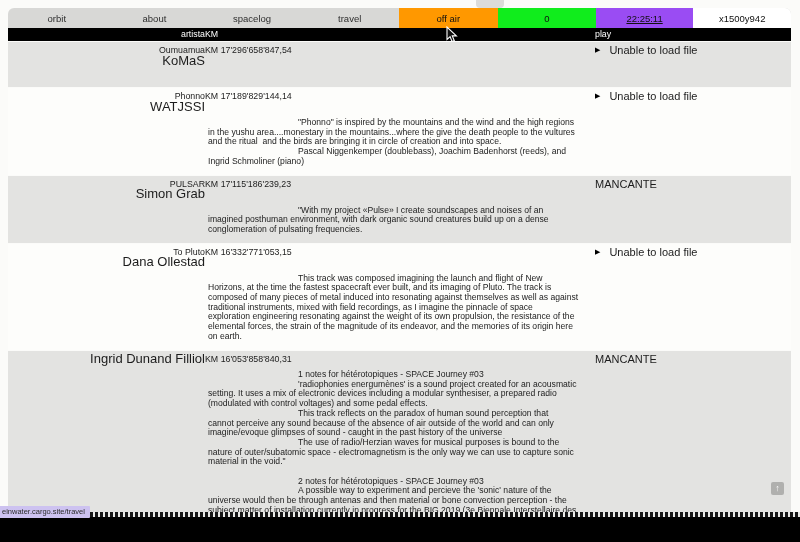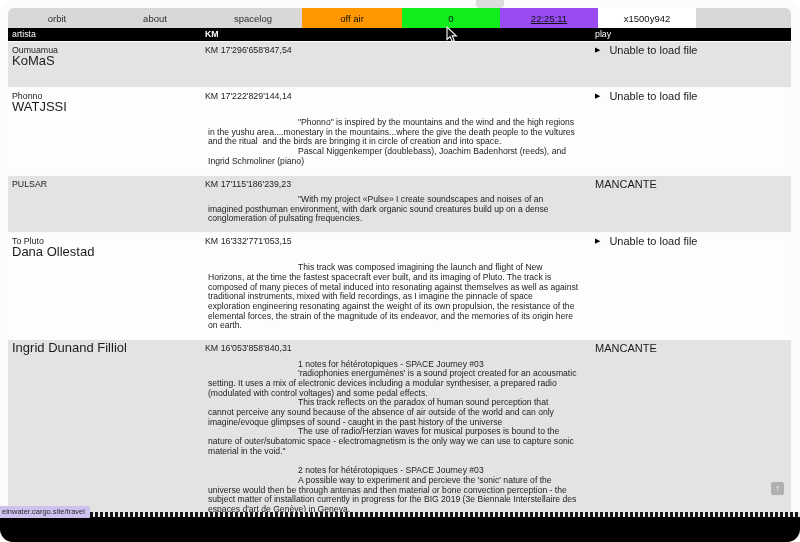--- a/index.html
+++ b/index.html
@@ -2,41 +2,41 @@
 <html><head>
 <meta charset="utf-8">
 <style>
   html,body{margin:0;padding:0;}
   body{
     width:800px;height:542px;overflow:hidden;position:relative;
     background:#ffffff;
     font-family:"Liberation Sans", sans-serif;
     -webkit-font-smoothing:antialiased;
   }
-  .stage{position:absolute;inset:0;overflow:hidden;background:#fbfbf9;border-radius:13px;}
+  .stage{position:absolute;inset:0;overflow:hidden;background:#fbfbf9;}
   .notch{position:absolute;left:476px;top:0;width:28px;height:8px;background:#dcdcda;border-radius:0 0 4px 4px;}
   .content{position:absolute;left:8px;top:8px;width:783px;}
   
   .nav{display:flex;height:20px;border-radius:6px 6px 0 0;overflow:hidden;background:#d8d8d6;}
   .nav-link{width:98px;display:flex;align-items:center;justify-content:center;
     font-size:9.5px;color:#2e2e2e;text-decoration:none;cursor:pointer;}
   .block{width:98px;display:flex;align-items:center;justify-content:center;
     font-size:9.5px;color:#101010;}
   .block-orange{width:100px;}
   
   .grid{display:grid;grid-template-columns:197px 382px auto;}
   .thead{background:#000;color:#fff;height:13px;font-size:8.8px;}
   .thead .c1{padding-left:4px;line-height:13px;}
-  .thead .c2{line-height:13px;font-weight:bold;}
+  .thead .c2{line-height:13px;}
   .thead .c3{padding-left:8px;line-height:13px;}
   
   .row{border-top:1px solid #fbfbf9;padding-top:3px;}
   .row-gray{background:#e3e3e1;}
   .row-white{background:#fdfdfb;}
-  .c1{padding-left:4px;}
+  .c1{padding-left:4px;text-align:right;}
   .title{font-size:8.8px;color:#1c1c1c;line-height:10.5px;cursor:pointer;}
   .artist{font-size:13px;color:#1c1c1c;line-height:10.5px;}
   .km{font-size:8.8px;color:#1c1c1c;line-height:10.5px;}
   .c3{padding-left:8px;display:flex;align-items:flex-start;}
   .play-tri{font-size:7px;color:#000;line-height:10.5px;margin-right:9px;cursor:pointer;}
   .status{font-size:11px;color:#1c1c1c;line-height:10.5px;}
   .desc{
     margin-left:200px;width:402px;margin-top:6px;padding-bottom:8px;
     font-size:8.6px;line-height:9.7px;color:#222;
     white-space:pre-wrap;tab-size:90px;-moz-tab-size:90px;
@@ -59,20 +59,21 @@
 
 <div class="stage">
   <div class="notch"></div>
 
   <div class="content">
 
     <div class="nav">
       <a class="nav-link">orbit</a>
       <a class="nav-link">about</a>
       <a class="nav-link">spacelog</a>
+      <a class="nav-link">travel</a>
       <div class="block block-orange" style="background: rgb(255, 152, 0);">off air</div>
       <div class="block" style="background: rgb(16, 237, 28);">0</div>
       <div class="block" style="background: rgb(154, 76, 243); text-decoration: underline;">22:25:11</div>
       <div class="block" style="background: #ffffff;">x1500y942</div>
     </div>
 
     <div class="thead grid">
       <div class="c1">artista</div>
       <div class="c2">KM</div>
       <div class="c3">play</div>
@@ -91,37 +92,38 @@
         </div>
       </div>
     </div>
 
     <div class="row row-white">
       <div class="grid">
         <div class="c1">
           <div class="title">Phonno</div>
           <div class="artist">WATJSSI</div>
         </div>
-        <div class="c2 km">KM 17'222'829'144,14</div>
+        <div class="c2 km">KM 17'189'829'144,14</div>
         <div class="c3">
           <span class="play-tri">▶</span>
           <span class="status">Unable to load file</span>
         </div>
       </div>
       <div class="desc">	"Phonno" is inspired by the mountains and the wind and the high regions
 in the yushu area....monestary in the mountains...where the give the death people to the vultures
 and the ritual  and the birds are bringing it in circle of creation and into space.
 	Pascal Niggenkemper (doublebass), Joachim Badenhorst (reeds), and
 Ingrid Schmoliner (piano)</div>
     </div>
 
     <div class="row row-gray">
       <div class="grid">
         <div class="c1">
           <div class="title">PULSAR</div>
+          <div class="artist">Simon Grab</div>
         </div>
         <div class="c2 km">KM 17'115'186'239,23</div>
         <div class="c3">
           <span class="status">MANCANTE</span>
         </div>
       </div>
       <div class="desc">	"With my project «Pulse» I create soundscapes and noises of an
 imagined posthuman environment, with dark organic sound creatures build up on a dense
 conglomeration of pulsating frequencies.</div>
     </div>

